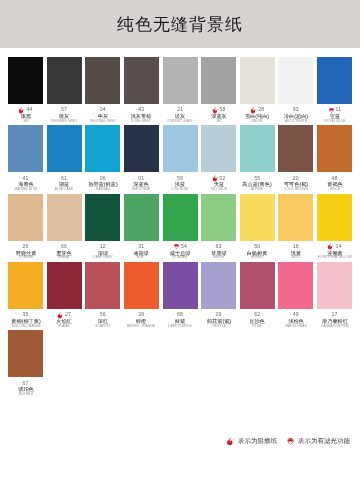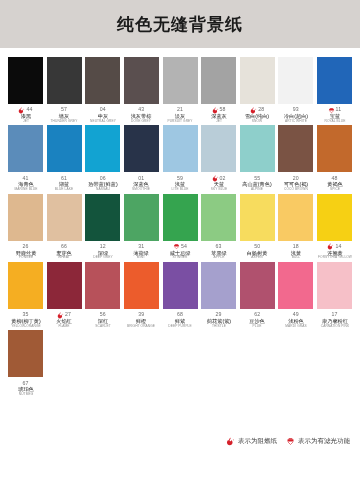--- a/index.html
+++ b/index.html
@@ -13,21 +13,21 @@
 
   .header {
     height: 48px;
     background: #d6d2cf;
     display: flex;
     align-items: center;
     justify-content: center;
   }
   .header-title {
     font-size: 17px;
-    font-weight: bold;
+    font-weight: normal;
     color: #1a1a1a;
     letter-spacing: 1px;
   }
 
   .grid-wrap {
     padding: 9px 8px 0 8px;
   }
   .row {
     display: flex;
     justify-content: space-between;

